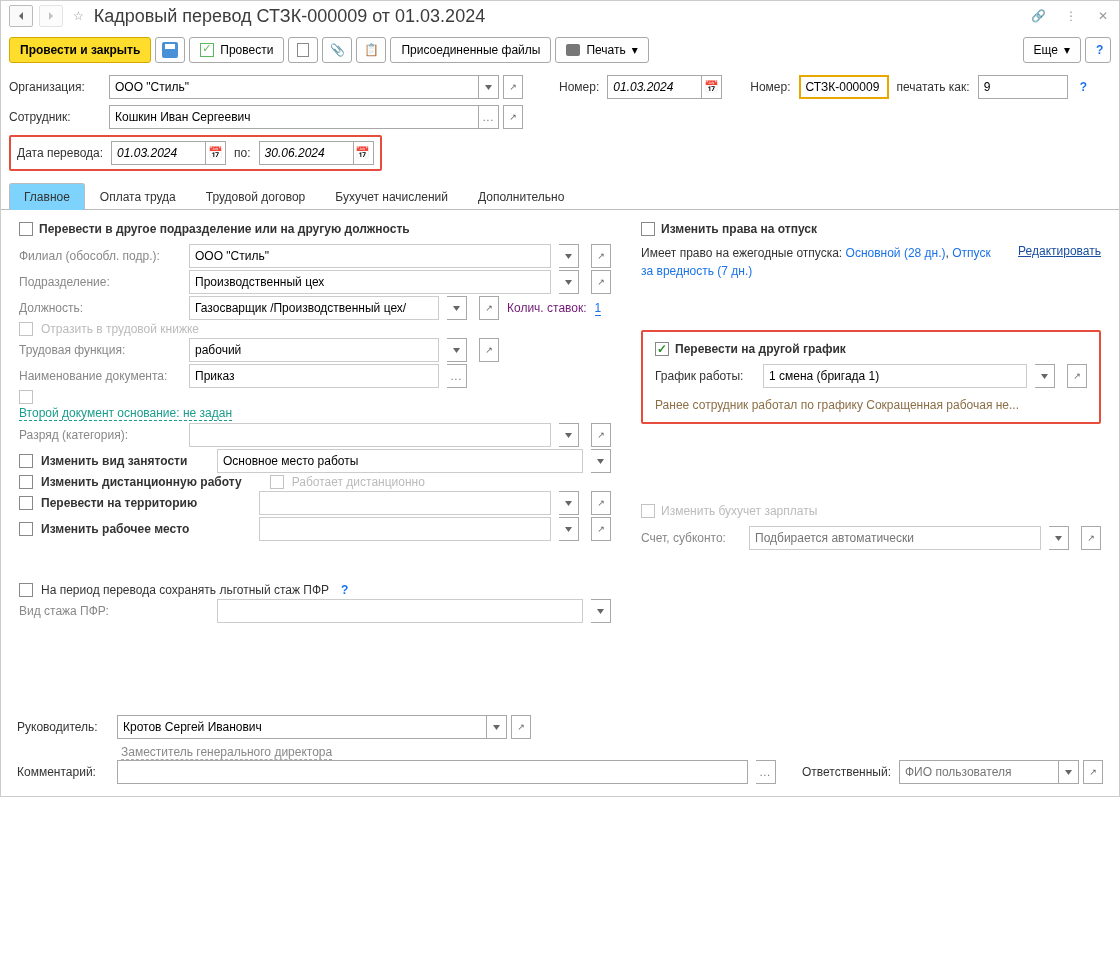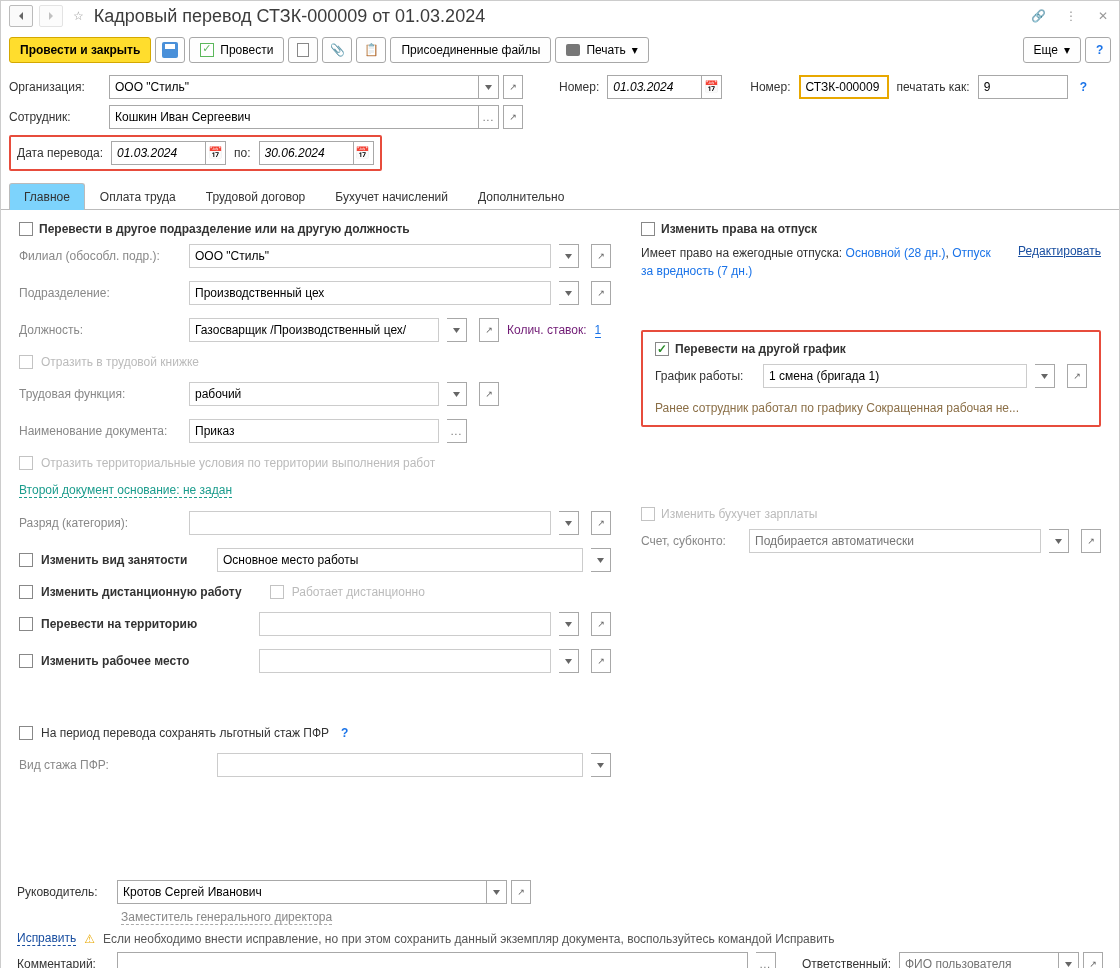--- a/index.html
+++ b/index.html
@@ -55,21 +55,21 @@
 .tabs { display: flex; border-bottom: 1px solid #bbb; padding: 0 8px; }
 .tab { padding: 6px 14px; border: 1px solid transparent; border-bottom: none; cursor: pointer; margin-bottom: -1px; border-radius: 3px 3px 0 0; }
 .tab.active { border-color: #bbb; background: #7dd3fc; }
 
 
 .main { display: flex; padding: 12px 18px; gap: 30px; }
 .col { flex: 1; }
 .section-chk { display: flex; align-items: center; gap: 6px; font-weight: bold; margin-bottom: 8px; }
 .chk { width: 14px; height: 14px; border: 1px solid #888; display: inline-flex; align-items: center; justify-content: center; cursor: pointer; }
 .chk.checked::after { content: '✓'; color: #2a8b2a; font-size: 12px; font-weight: bold; }
-.frow { display: flex; align-items: center; gap: 8px; margin-bottom: 13px; }
+.frow { display: flex; align-items: center; gap: 8px; margin-bottom: 2px; }
 .flbl { width: 162px; color: #888; }
 .flbl-dark { color: #333; }
 .flbl-bold { color: #333; font-weight: bold; }
 .finput { border: 1px solid #ccc; padding: 3px 5px; height: 24px; flex: 1; background: #fff; font-size: 12px; }
 .finput-sm { width: 250px; flex: none; }
 .right-text { color: #701a75; }
 .link-blue { color: #1a73e8; cursor: pointer; }
 .link-teal { color: #1a9c8c; border-bottom: 1px dashed #1a9c8c; cursor: pointer; }
 .link-underline { color: #1a4fa0; text-decoration: underline; cursor: pointer; }
 .brown { color: #8b6f47; }
@@ -258,21 +258,20 @@
           </span>
       <span class="ext">↗</span>
     </div>
     <div class="frow">
       <span class="flbl">Наименование документа:</span>
       <input class="finput finput-sm" value="Приказ" style="">
       <span class="dots">...</span>
     </div>
     <div class="frow">
       <span class="chk" style="opacity:.5"></span>
-      <span class="disabled">Отразить территориальные условия по территории выполнения работ</span>
     </div>
     <div class="frow">
       <span class="link-teal">Второй документ основание: не задан</span>
     </div>
     <div class="frow">
       <span class="flbl">Разряд (категория):</span>
       <input class="finput" style="">
       <span class="dd">
             <svg viewBox="0 0 7 5">
               <path d="M0 0h7L3.5 5z"></path>
@@ -395,25 +394,20 @@
       <input class="input" style="width: 370px;" value="Кротов Сергей Иванович">
       <span class="dd">
             <svg viewBox="0 0 7 5">
               <path d="M0 0h7L3.5 5z"></path>
             </svg>
           </span>
       <span class="ext">↗</span>
     </span>
   </div>
   <div><span class="sub-label">Заместитель генерального директора</span></div>
-  <div class="warn-row">
-    <span class="edit-link">Исправить</span>
-    <span class="warn-icon">⚠</span>
-    <span>Если необходимо внести исправление, но при этом сохранить данный экземпляр документа, воспользуйтесь командой Исправить</span>
-  </div>
   <div class="row">
     <span class="lbl">Комментарий:</span>
     <input class="input" style="flex: 1 1 0%;">
     <span class="dots">...</span>
     <span style="width:10px"></span>
     <span>Ответственный:</span>
     <span class="input-grp">
       <input class="input" style="width: 160px;" placeholder="ФИО пользователя">
       <span class="dd">
             <svg viewBox="0 0 7 5">

